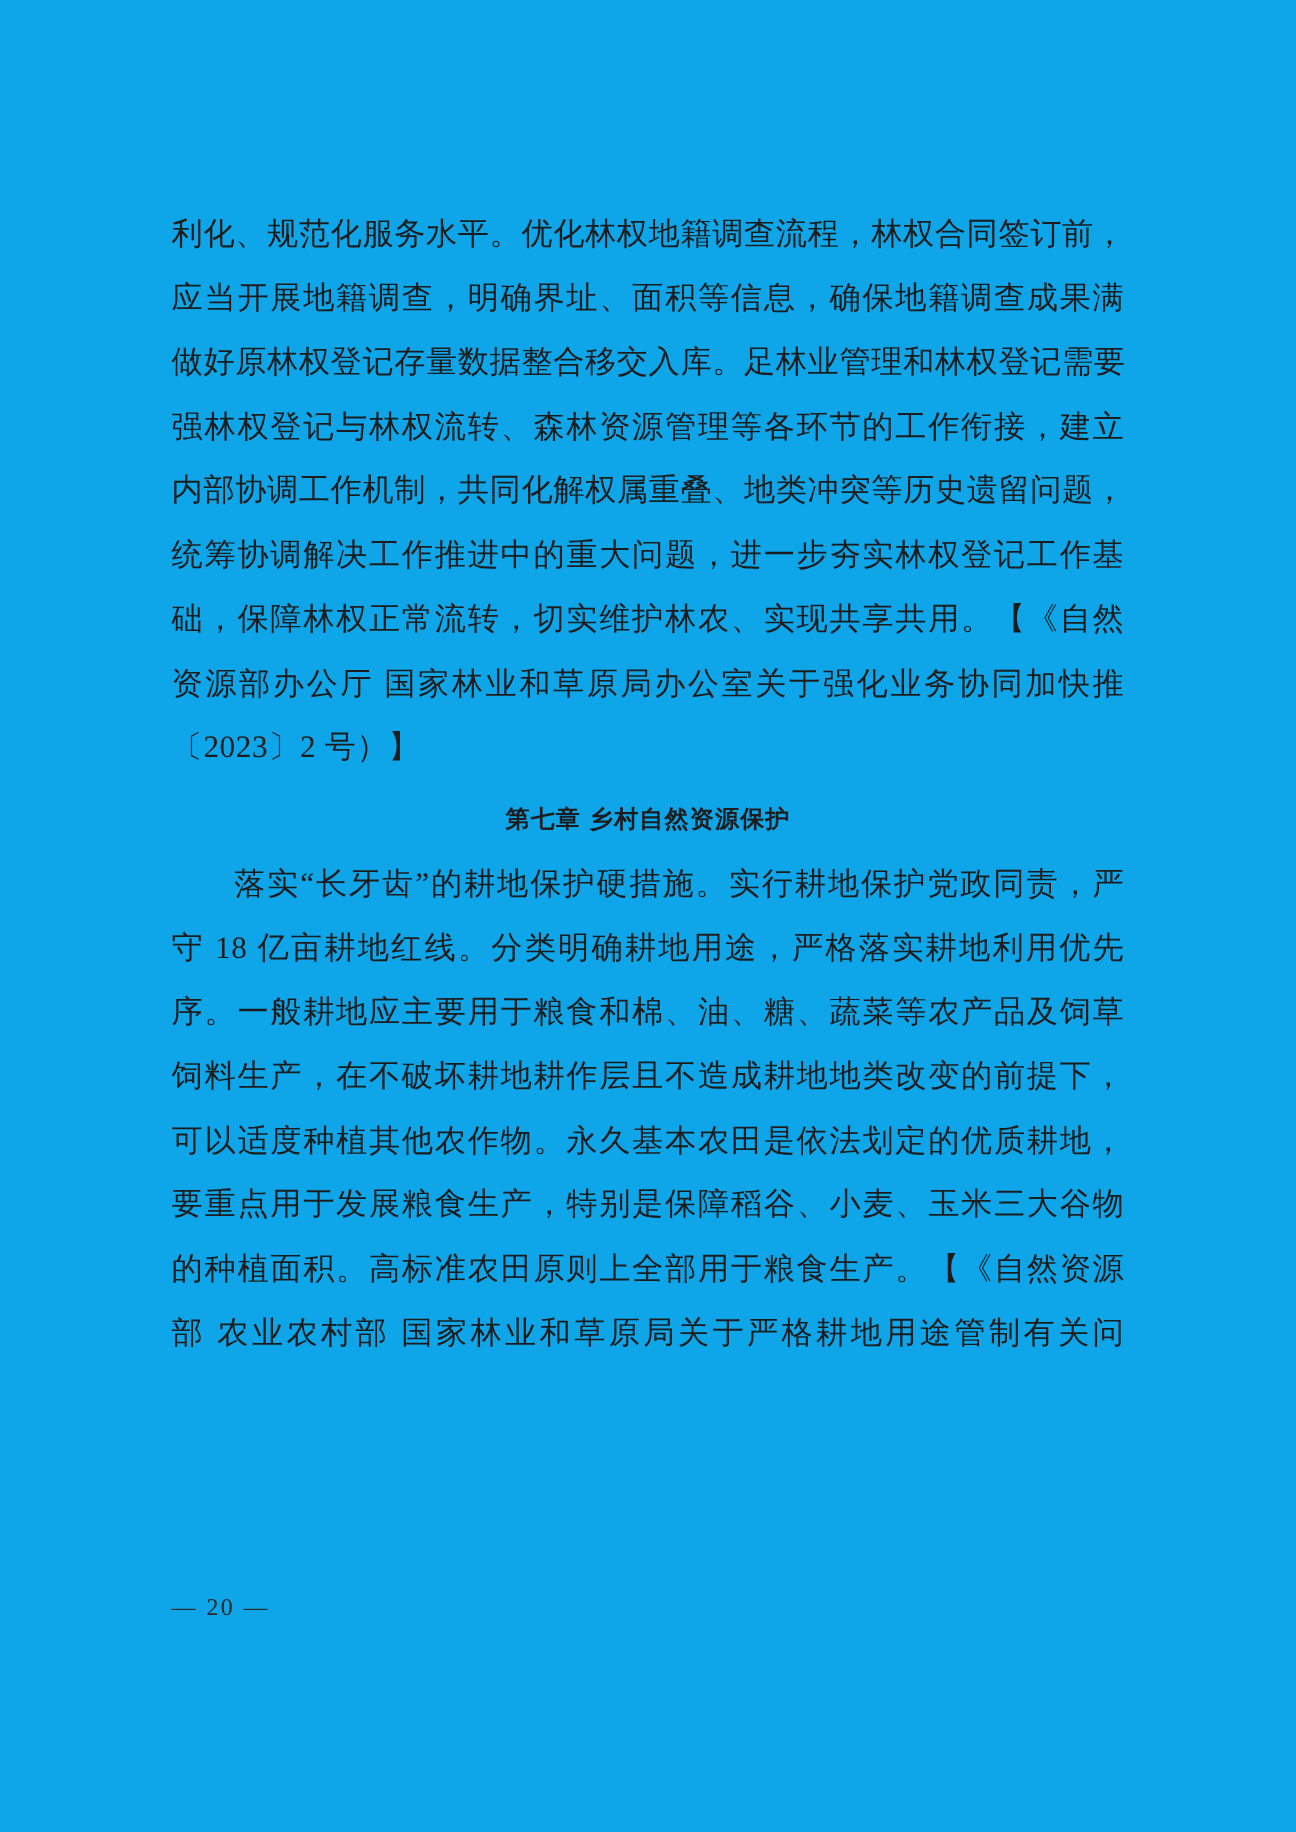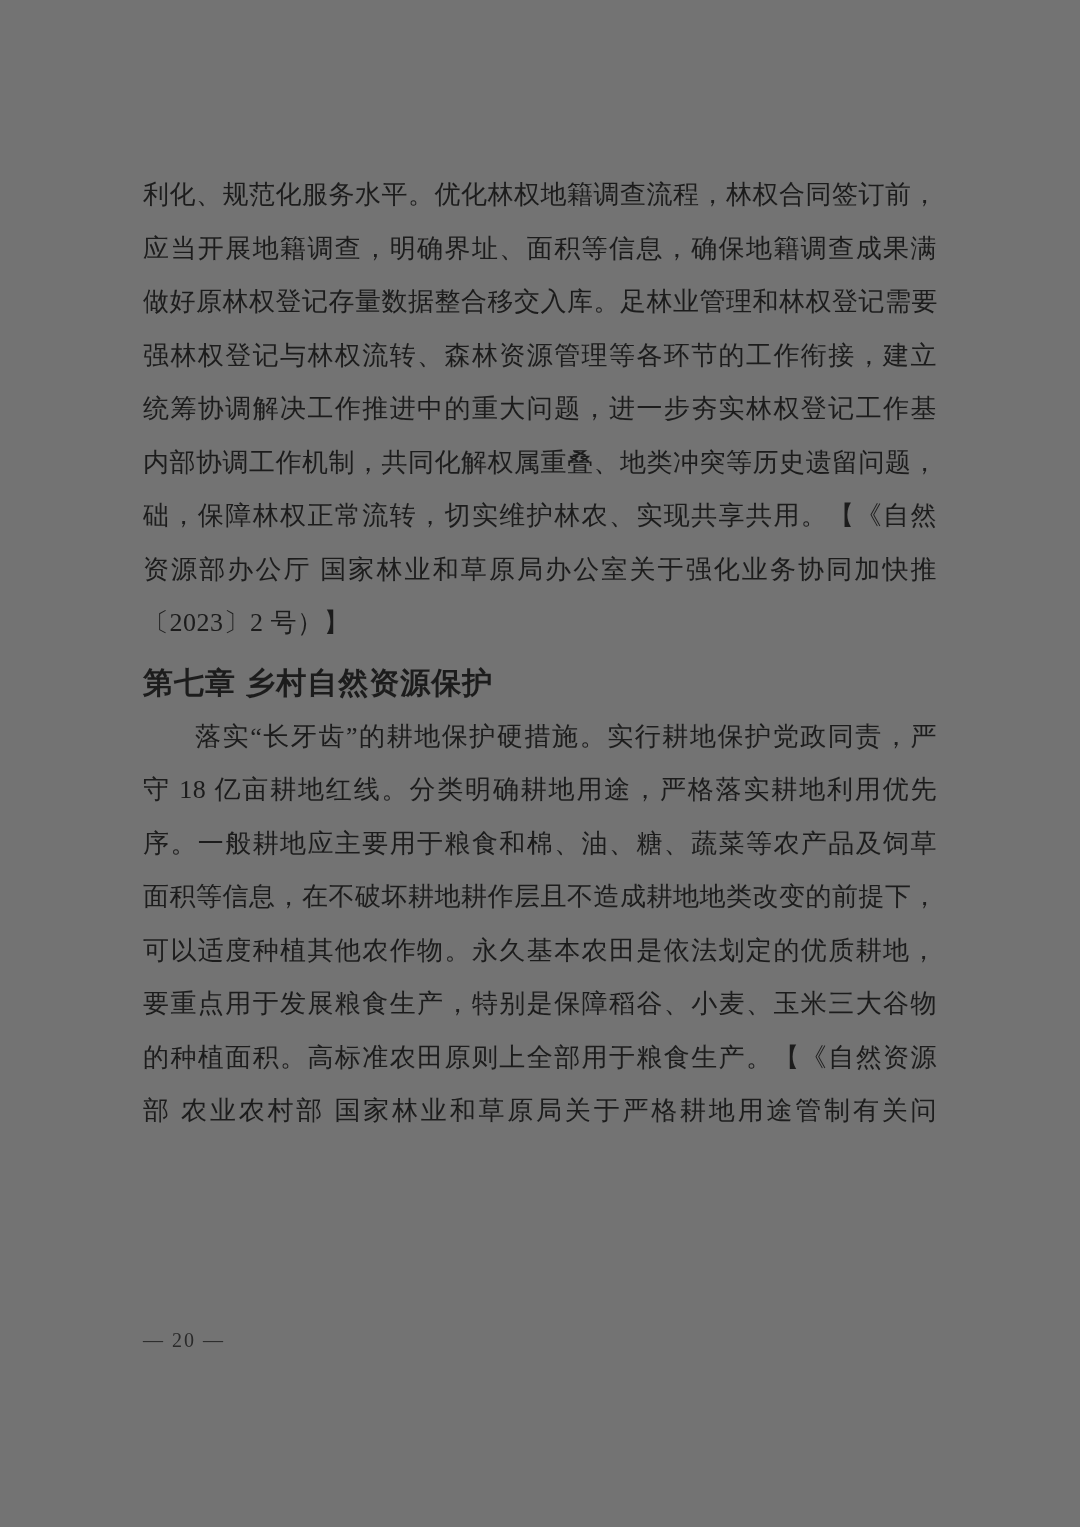--- a/index.html
+++ b/index.html
@@ -4,21 +4,21 @@
 <style>
   html, body {
     margin: 0;
     padding: 0;
     background: #ffffff;
   }
   .page {
     position: relative;
     width: 1080px;
     height: 1527px;
-    background: #737373;
+    background: #0ea5e9;
     overflow: hidden;
     font-family: "Liberation Serif", serif;
     color: #1c1c1c;
   }
   .content {
     position: absolute;
     left: 143px;
     top: 168px;
     width: 794px;
   }
@@ -34,25 +34,25 @@
     font-family: "Liberation Serif", "DejaVu Serif", serif;
   }
   .bodyline.short {
     text-align: left;
     text-align-last: left;
   }
   .bodyline.indent-first {
     text-indent: 2em;
   }
   .chapter-heading {
-    font-size: 30px;
+    font-size: 20px;
     font-weight: 700;
     height: 60px;
     line-height: 66px;
-    text-align: left;
+    text-align: center;
     font-family: "Liberation Sans", "DejaVu Sans", sans-serif;
     letter-spacing: 1px;
   }
   .article-heading {
     font-size: 28px;
     font-weight: 700;
     height: 60px;
     line-height: 66px;
     text-indent: 2em;
     text-align: left;
@@ -75,35 +75,35 @@
 <body>
 
 <div class="page">
   <div class="content">
 
     <div>
       <div class="bodyline">利化、规范化服务水平。优化林权地籍调查流程，林权合同签订前，</div>
       <div class="bodyline">应当开展地籍调查，明确界址、面积等信息，确保地籍调查成果满</div>
       <div class="bodyline">做好原林权登记存量数据整合移交入库。足林业管理和林权登记需要</div>
       <div class="bodyline">强林权登记与林权流转、森林资源管理等各环节的工作衔接，建立</div>
+      <div class="bodyline">内部协调工作机制，共同化解权属重叠、地类冲突等历史遗留问题，</div>
       <div class="bodyline">统筹协调解决工作推进中的重大问题，进一步夯实林权登记工作基</div>
-      <div class="bodyline">内部协调工作机制，共同化解权属重叠、地类冲突等历史遗留问题，</div>
       <div class="bodyline">础，保障林权正常流转，切实维护林农、实现共享共用。【《自然</div>
       <div class="bodyline">资源部办公厅 国家林业和草原局办公室关于强化业务协同加快推</div>
       <div class="bodyline short">〔2023〕2 号）】</div>
     </div>
 
     <div class="chapter-heading">第七章 乡村自然资源保护</div>
 
 
     <div>
       <div class="bodyline indent-first">落实“长牙齿”的耕地保护硬措施。实行耕地保护党政同责，严</div>
       <div class="bodyline">守 18 亿亩耕地红线。分类明确耕地用途，严格落实耕地利用优先</div>
       <div class="bodyline">序。一般耕地应主要用于粮食和棉、油、糖、蔬菜等农产品及饲草</div>
-      <div class="bodyline">面积等信息，在不破坏耕地耕作层且不造成耕地地类改变的前提下，</div>
+      <div class="bodyline">饲料生产，在不破坏耕地耕作层且不造成耕地地类改变的前提下，</div>
       <div class="bodyline">可以适度种植其他农作物。永久基本农田是依法划定的优质耕地，</div>
       <div class="bodyline">要重点用于发展粮食生产，特别是保障稻谷、小麦、玉米三大谷物</div>
       <div class="bodyline">的种植面积。高标准农田原则上全部用于粮食生产。【《自然资源</div>
       <div class="bodyline">部 农业农村部 国家林业和草原局关于严格耕地用途管制有关问</div>
     </div>
 
   </div>
 
   <div class="page-footer">— 20 —</div>
 </div>

